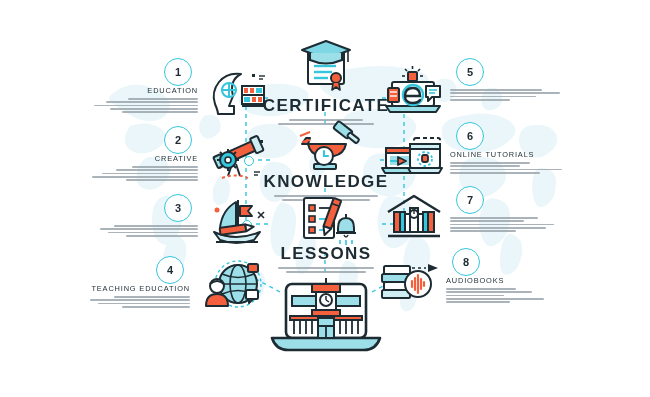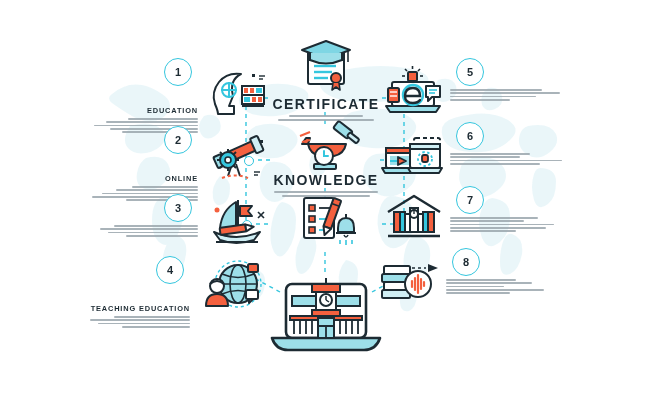--- a/index.html
+++ b/index.html
@@ -6,32 +6,32 @@
   body{width:650px;height:397px;position:relative;overflow:hidden;
        font-family:"Liberation Sans",sans-serif;}
   #stage{position:absolute;left:0;top:0;width:650px;height:397px;background:#fff;}
   #worldmap{position:absolute;left:60px;top:30px;width:530px;height:300px;opacity:.5;}
   .node{position:absolute;}
   
   .item{position:absolute;width:176px;}
   .item .badge{width:26px;height:26px;border-radius:50%;border:1.6px solid #35c6de;
       background:#fff;display:flex;align-items:center;justify-content:center;
       font-size:11px;font-weight:bold;color:#1d2b33;}
-  .item .ttl{font-size:7.4px;font-weight:bold;letter-spacing:.85px;color:#1d2b33;
-      margin-top:20px;white-space:nowrap;}
+  .item .ttl{font-size:7.4px;font-weight:normal;letter-spacing:.85px;color:#1d2b33;
+      margin-top:0;white-space:nowrap;}
   .item .body{margin-top:3px;display:flex;flex-direction:column;gap:1.4px;}
   .item .body i{display:block;height:1.9px;background:#9aa6ad;border-radius:1px;opacity:.85;}
   .item.left{text-align:right;}
   .item.left .badge{margin-left:auto;margin-right:6px;}
   .item.left .body i{margin-left:auto;}
   .item.right{text-align:left;}
   .item.right .badge{margin-left:6px;}
   
   .hub{position:absolute;width:150px;text-align:center;}
-  .hub .htitle{font-size:14px;font-weight:bold;letter-spacing:1.4px;color:#1d2b33;}
+  .hub .htitle{font-size:17px;font-weight:bold;letter-spacing:1.4px;color:#1d2b33;}
   .hub .hbody{margin-top:3px;display:flex;flex-direction:column;gap:1.6px;align-items:center;}
   .hub .hbody i{display:block;height:2px;background:#9aa6ad;border-radius:1px;opacity:.85;}
   .dotnode{position:absolute;width:8px;height:8px;border-radius:50%;
       border:1.6px solid #35c6de;background:#fff;}
   svg{display:block;overflow:visible;}
 </style>
 </head>
 <body>
 
 <div id="stage">
@@ -160,20 +160,27 @@
       <line x1="32" y1="12" x2="40" y2="12" stroke="#1d2b33" stroke-width="1.6"></line>
     </g>
     <path d="M44 36 q0-10 8-10 q8 0 8 10 v4 h-16z" fill="#9ddfe9" stroke="#1d2b33" stroke-width="2" stroke-linejoin="round"></path>
     <line x1="42" y1="41" x2="62" y2="41" stroke="#1d2b33" stroke-width="2"></line>
     <path d="M50 43 q2 4 4 0" stroke="#1d2b33" stroke-width="1.6" fill="none"></path>
     <line x1="52" y1="22" x2="52" y2="26" stroke="#1d2b33" stroke-width="2"></line>
     <line x1="46" y1="48" x2="46" y2="52" stroke="#35c6de" stroke-width="1.6"></line>
     <line x1="52" y1="48" x2="52" y2="53" stroke="#35c6de" stroke-width="1.6"></line>
     <line x1="58" y1="48" x2="58" y2="52" stroke="#35c6de" stroke-width="1.6"></line>
   </svg>
+  <div class="hub" style="left:251px;top:244px;">
+    <div class="htitle">LESSONS</div>
+    <div class="hbody">
+      <i style="width:96px"></i>
+        <i style="width:80px"></i>
+    </div>
+  </div>
 
   <div class="item left" style="left:22px;top:58px;">
     <div class="badge">1</div>
     <div class="ttl">EDUCATION</div>
     <div class="body">
       <i style="width:70px"></i>
         <i style="width:92px"></i>
         <i style="width:104px"></i>
         <i style="width:88px"></i>
         <i style="width:76px"></i>
@@ -193,21 +200,21 @@
     <rect x="44" y="29" width="4" height="5" fill="#f4603e"></rect>
     <rect x="50" y="29" width="4" height="5" fill="#f4603e"></rect>
     <line x1="34" y1="38" x2="56" y2="38" stroke="#1d2b33" stroke-width="2"></line>
     <rect x="44" y="6" width="3" height="3" fill="#1d2b33"></rect>
     <line x1="51" y1="8" x2="57" y2="8" stroke="#1d2b33" stroke-width="1.4"></line>
     <line x1="51" y1="11" x2="55" y2="11" stroke="#1d2b33" stroke-width="1.4"></line>
   </svg>
 
   <div class="item left" style="left:22px;top:126px;">
     <div class="badge">2</div>
-    <div class="ttl">ONLINE</div>
+    <div class="ttl">CREATIVE</div>
     <div class="body">
       <i style="width:66px"></i>
         <i style="width:82px"></i>
         <i style="width:96px"></i>
         <i style="width:106px"></i>
         <i style="width:72px"></i>
     </div>
   </div>
   <svg class="node" style="left:206px;top:134px;width:62px;height:48px;" viewBox="0 0 62 48">
     <g transform="rotate(-24 32 20)">
@@ -325,20 +332,21 @@
     <path d="M0 38 h38 l-3 5 h-32z" fill="#9ddfe9" stroke="#1d2b33" stroke-width="2" stroke-linejoin="round"></path>
     <rect x="32" y="8" width="26" height="20" rx="2" fill="#fff" stroke="#1d2b33" stroke-width="2" stroke-dasharray="4 3"></rect>
     <rect x="28" y="14" width="30" height="24" rx="2" fill="#fff" stroke="#1d2b33" stroke-width="2"></rect>
     <rect x="28" y="14" width="30" height="5" fill="#cfeef4" stroke="#1d2b33" stroke-width="2"></rect>
     <circle cx="43" cy="29" r="7" fill="none" stroke="#35c6de" stroke-width="1.8" stroke-dasharray="2.5 2.5"></circle>
     <rect x="40" y="25" width="6" height="7" rx="2" fill="#f4603e" stroke="#1d2b33" stroke-width="1.8"></rect>
     <path d="M26 38 h34 l-3 5 h-28z" fill="#cfeef4" stroke="#1d2b33" stroke-width="2" stroke-linejoin="round"></path>
   </svg>
   <div class="item right" style="left:450px;top:122px;">
     <div class="badge">6</div>
+    <div class="ttl">ONLINE TUTORIALS</div>
     <div class="body">
       <i style="width:80px"></i>
         <i style="width:70px"></i>
         <i style="width:112px"></i>
         <i style="width:90px"></i>
     </div>
   </div>
 
   <svg class="node" style="left:384px;top:192px;width:60px;height:50px;" viewBox="0 0 60 50">
     <path d="M4 20 L30 4 L56 20" fill="none" stroke="#1d2b33" stroke-width="2.4" stroke-linejoin="round"></path>
@@ -375,20 +383,21 @@
       <line x1="37" y1="22" x2="37" y2="34"></line>
       <line x1="40" y1="19" x2="40" y2="37"></line>
       <line x1="43" y1="23" x2="43" y2="33"></line>
       <line x1="46" y1="26" x2="46" y2="30"></line>
     </g>
     <path d="M50 8 l10 4 -10 4z" fill="#1d2b33"></path>
     <line x1="34" y1="12" x2="48" y2="12" stroke="#1d2b33" stroke-width="1.6" stroke-dasharray="3 3"></line>
   </svg>
   <div class="item right" style="left:446px;top:248px;">
     <div class="badge">8</div>
+    <div class="ttl">AUDIOBOOKS</div>
     <div class="body">
       <i style="width:70px"></i>
         <i style="width:86px"></i>
         <i style="width:58px"></i>
         <i style="width:98px"></i>
         <i style="width:64px"></i>
     </div>
   </div>
 
   <svg class="node" style="left:268px;top:278px;width:116px;height:82px;" viewBox="0 0 116 82">

